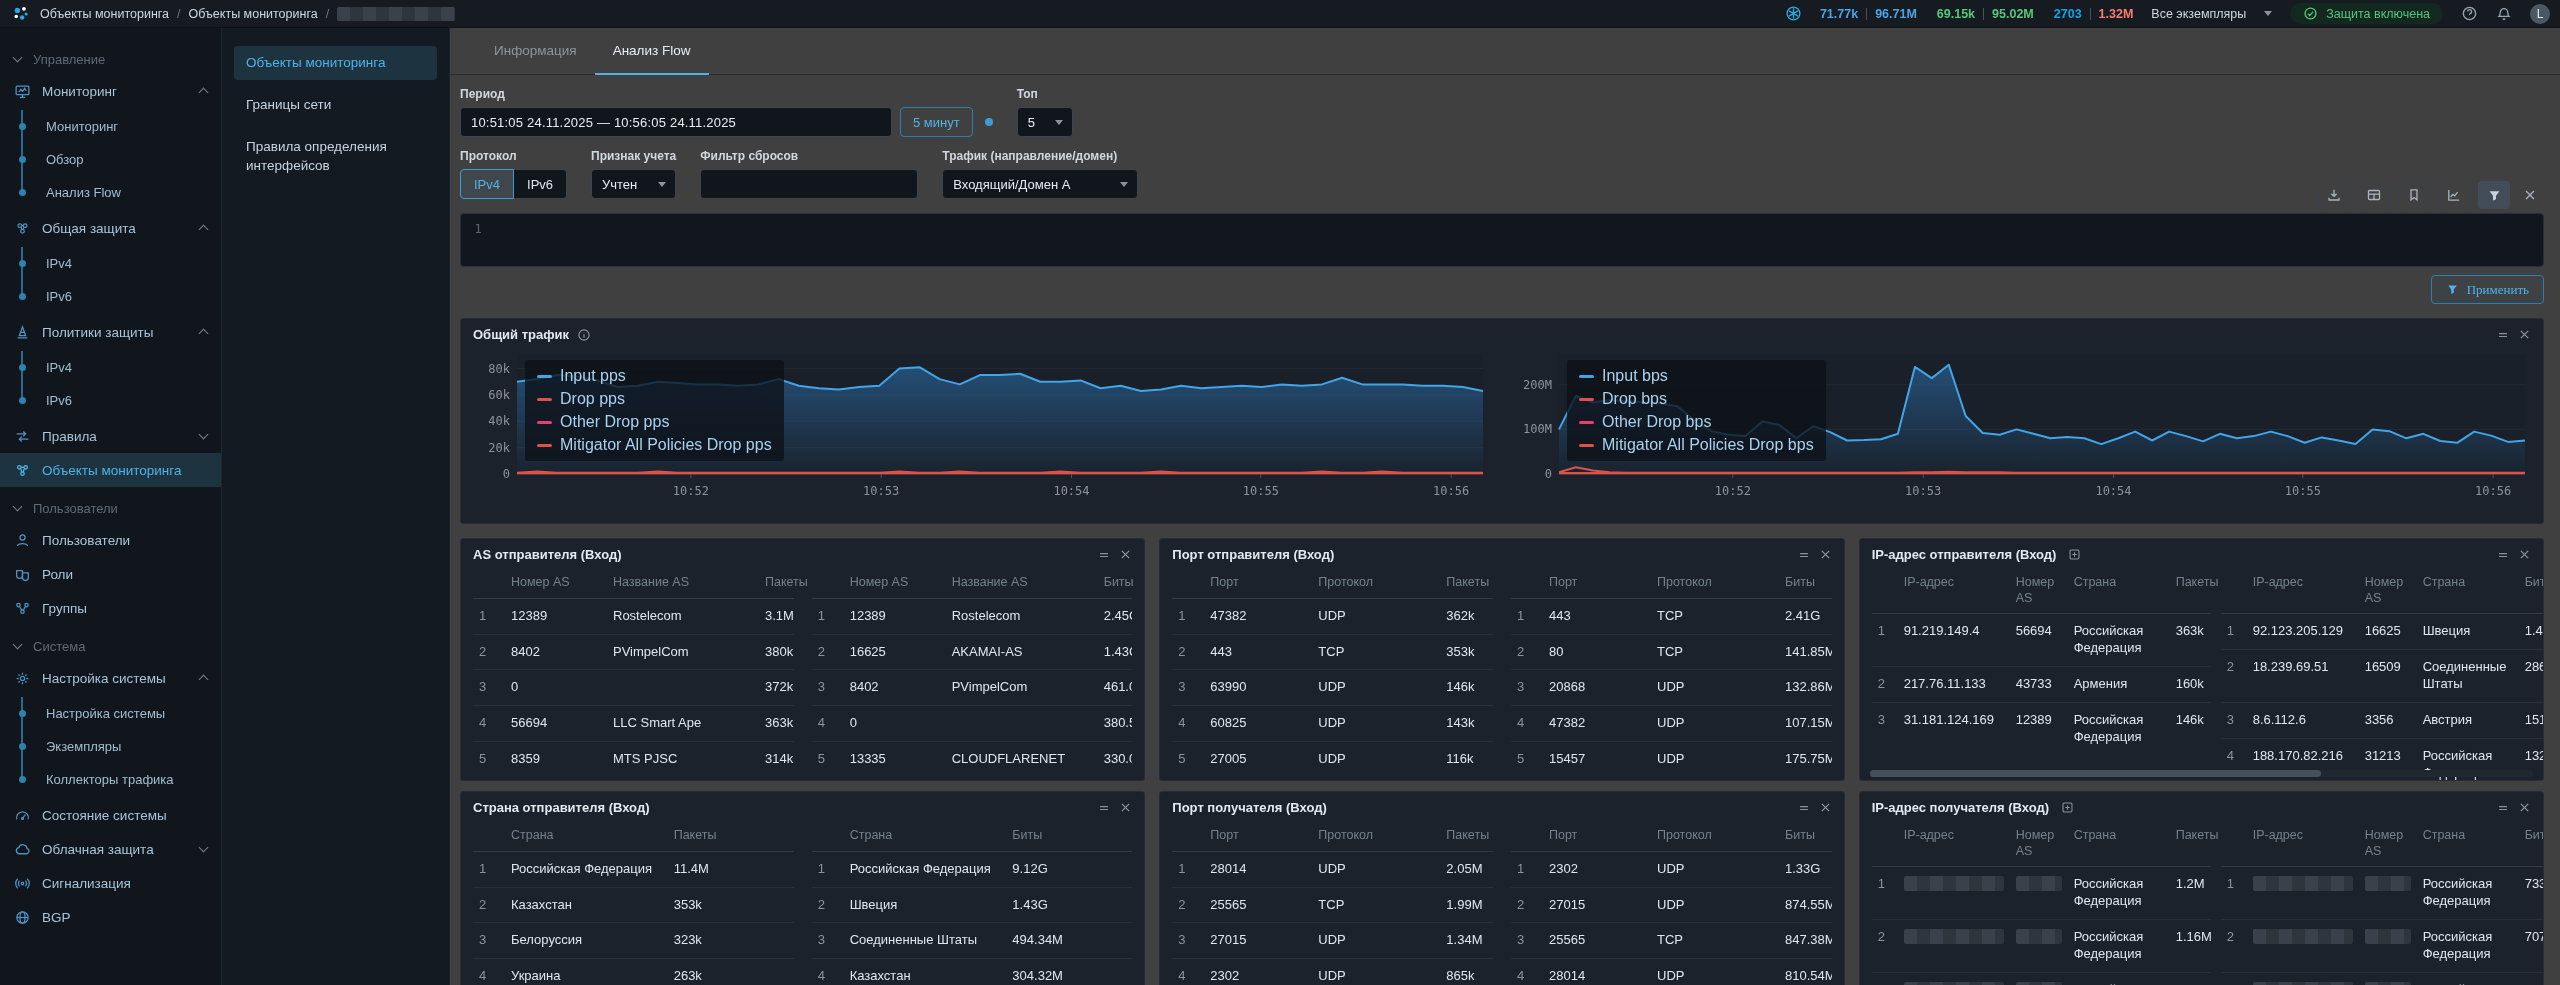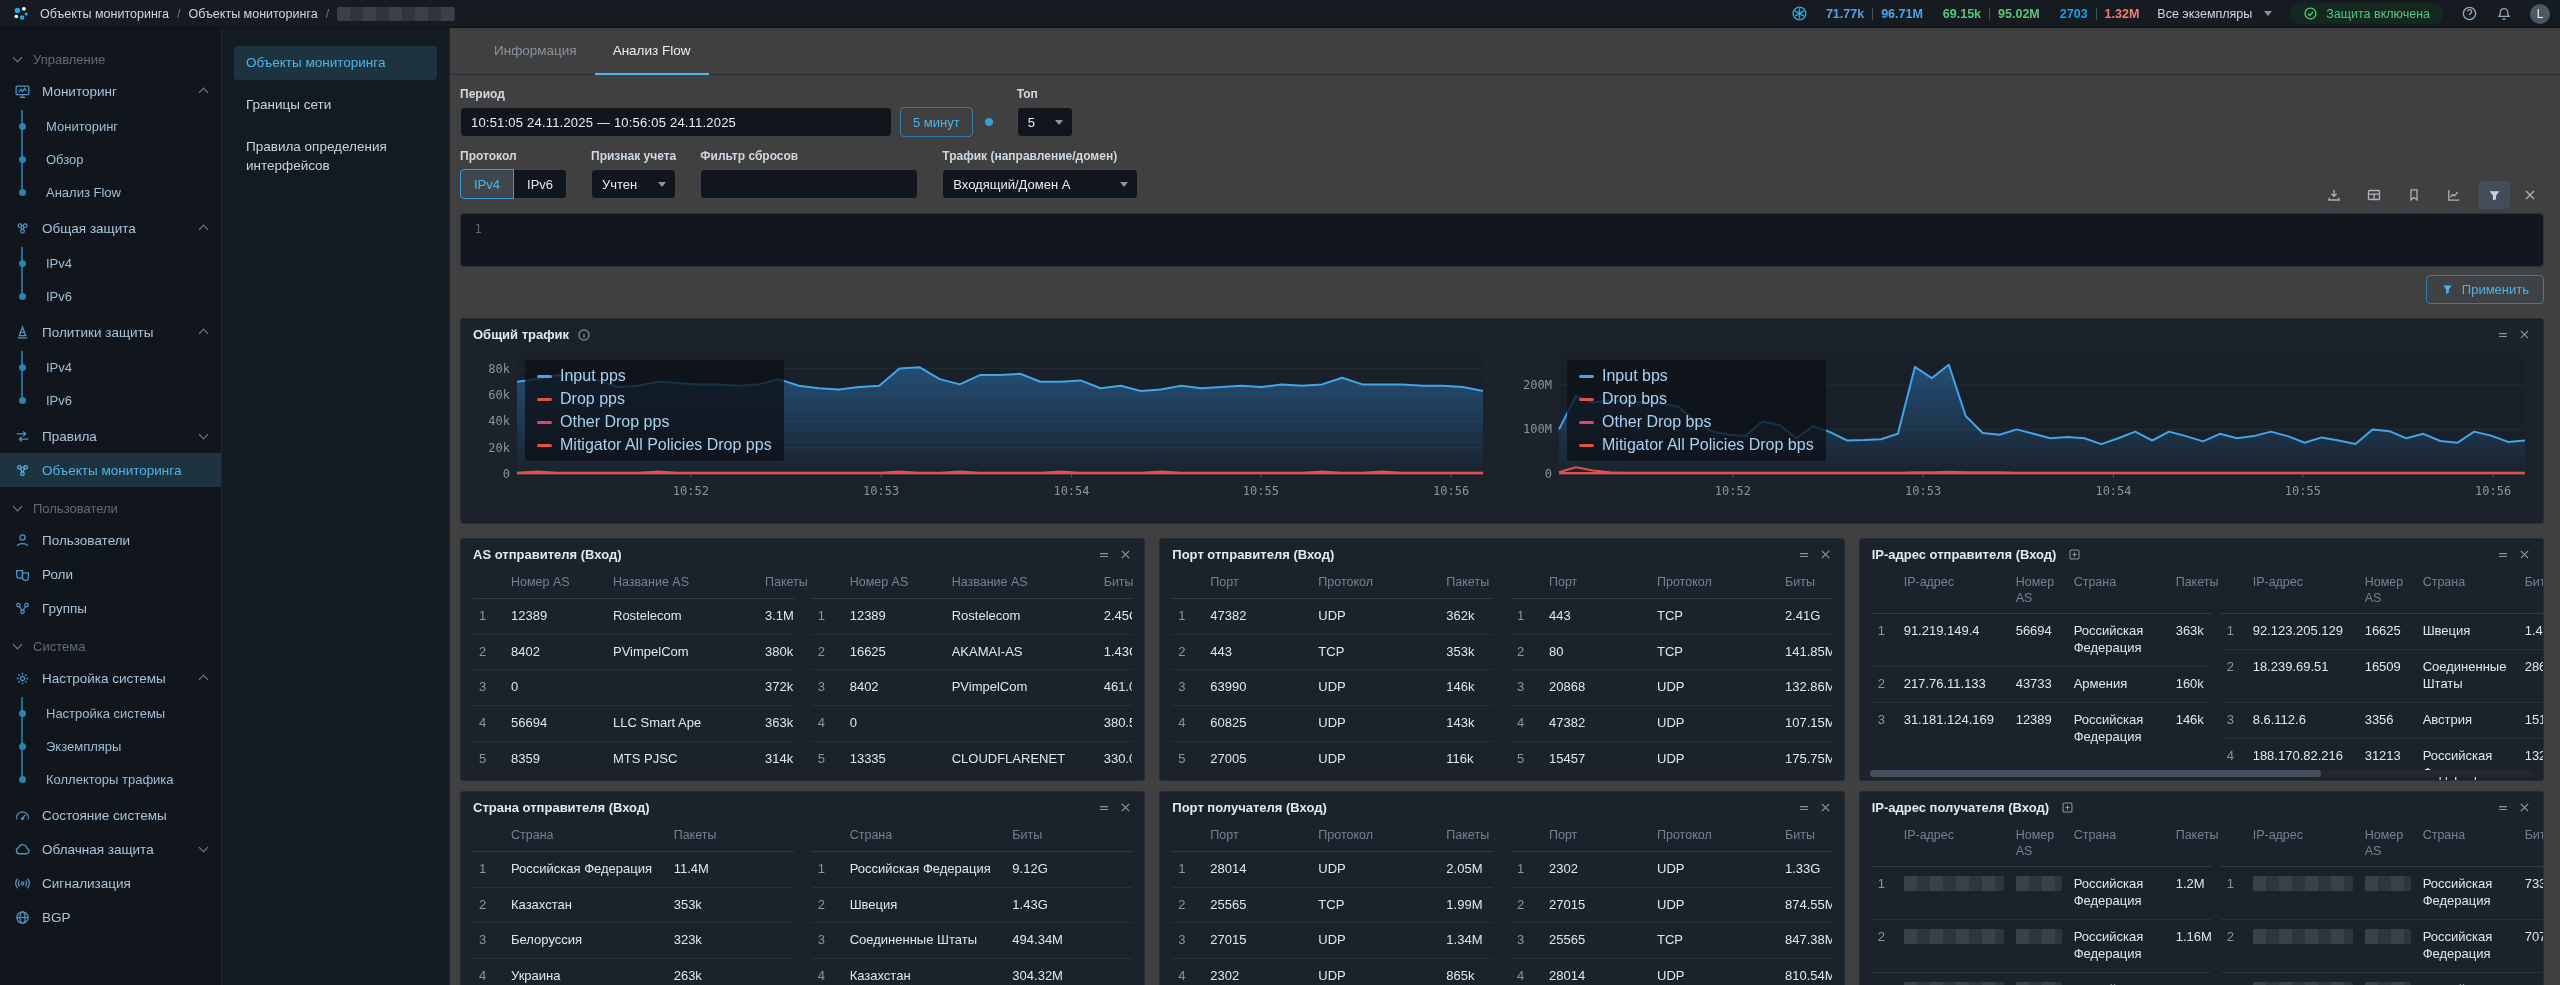--- a/index.html
+++ b/index.html
@@ -13,21 +13,21 @@
   .crumbs .sep{color:#6b7682}
   .redact{display:inline-block;height:14px;border-radius:2px;
     background:repeating-linear-gradient(90deg,#3a414a 0 13px,#2e353d 13px 26px)}
   .crumb-redact{width:118px}
   .top-right{margin-left:auto;display:flex;align-items:center;gap:18px}
   .stats{display:flex;align-items:center;gap:20px;font-size:12.5px;font-weight:700}
   .sgroup{display:flex;align-items:center}
   .sgroup .vd{width:1px;height:12px;background:#46515d;margin:0 8px}
   .sgroup.info span{color:#4ba3e8}.sgroup.ok span{color:#55c87a}
   .sgroup.alert .v1{color:#0ea5e9}.sgroup.alert .v2{color:#f57d72}
-  .instances{display:flex;align-items:center;gap:12px;font-size:12.5px;color:#cfd8e0;cursor:pointer}
+  .instances{display:flex;align-items:center;gap:18px;font-size:12.5px;color:#cfd8e0;cursor:pointer}
   .caret{width:0;height:0;border-left:4px solid transparent;border-right:4px solid transparent;border-top:5px solid #8b949e}
   .badge{display:flex;align-items:center;gap:8px;background:#13291f;color:#57c582;
     font-size:12.5px;padding:3px 13px;border-radius:13px}
   .tb-ico{color:#98a5b0;cursor:pointer}
   .avatar{width:20px;height:20px;border-radius:50%;background:#4b5763;color:#e8eef4;
     font-size:12px;display:flex;align-items:center;justify-content:center;cursor:pointer}
   
   .shell{display:flex;height:957px}
   .sidebar{width:222px;background:#10161c;border-right:1px solid #1f262e;padding-top:10px;overflow:hidden;flex:none}
   .nav-section{display:flex;align-items:center;gap:12px;padding:0 14px;height:30px;margin-top:6px;
@@ -84,21 +84,21 @@
   .toolbar{position:absolute;top:106px;right:18px;display:flex;align-items:center;gap:8px}
   .tool{width:32px;height:28px;border:1px solid #39414b;border-radius:4px;display:flex;align-items:center;
     justify-content:center;color:#aab4bf;cursor:pointer;background:transparent}
   .tool.active{background:#434d5a;border-color:#434d5a;color:#c7d2dd}
   .tool.bare{border:none;width:24px}
   .editor{margin-top:14px;height:54px;background:#12171f;border:1px solid #29303a;border-radius:4px;
     display:flex;padding:8px 0;cursor:text}
   .gutter{width:34px;text-align:center;color:#5b6775;font-family:"DejaVu Sans Mono",monospace;font-size:12px}
   .apply-row{display:flex;justify-content:flex-end;margin-top:8px}
   .apply-btn{display:flex;align-items:center;gap:8px;height:29px;padding:0 14px;border:1px solid #2f7fae;
-    border-radius:4px;color:#4fb3e8;background:rgba(47,127,174,.05);font-size:13px;cursor:pointer;font-family:Liberation Sans, sans-serif}
+    border-radius:4px;color:#4fb3e8;background:rgba(47,127,174,.05);font-size:13px;cursor:pointer;font-family:Liberation Serif, serif}
   
   .panel{background:#1b222b;border:1px solid #262d36;border-radius:3px}
   .panel>header{display:flex;align-items:center;gap:8px;padding:8px 12px 4px}
   .panel h3{font-size:13px;font-weight:700;color:#e2e9f0}
   .p-ico{color:#8b949e;cursor:pointer}
   .sp{flex:1}
   .chart-panel{margin-top:14px;height:206px}
   .charts{display:flex;gap:18px;padding:2px 8px 0}
   .chart{position:relative;flex:1;min-width:0}
   .legend{position:absolute;left:56px;top:12px;background:rgba(13,17,23,.78);border-radius:3px;

